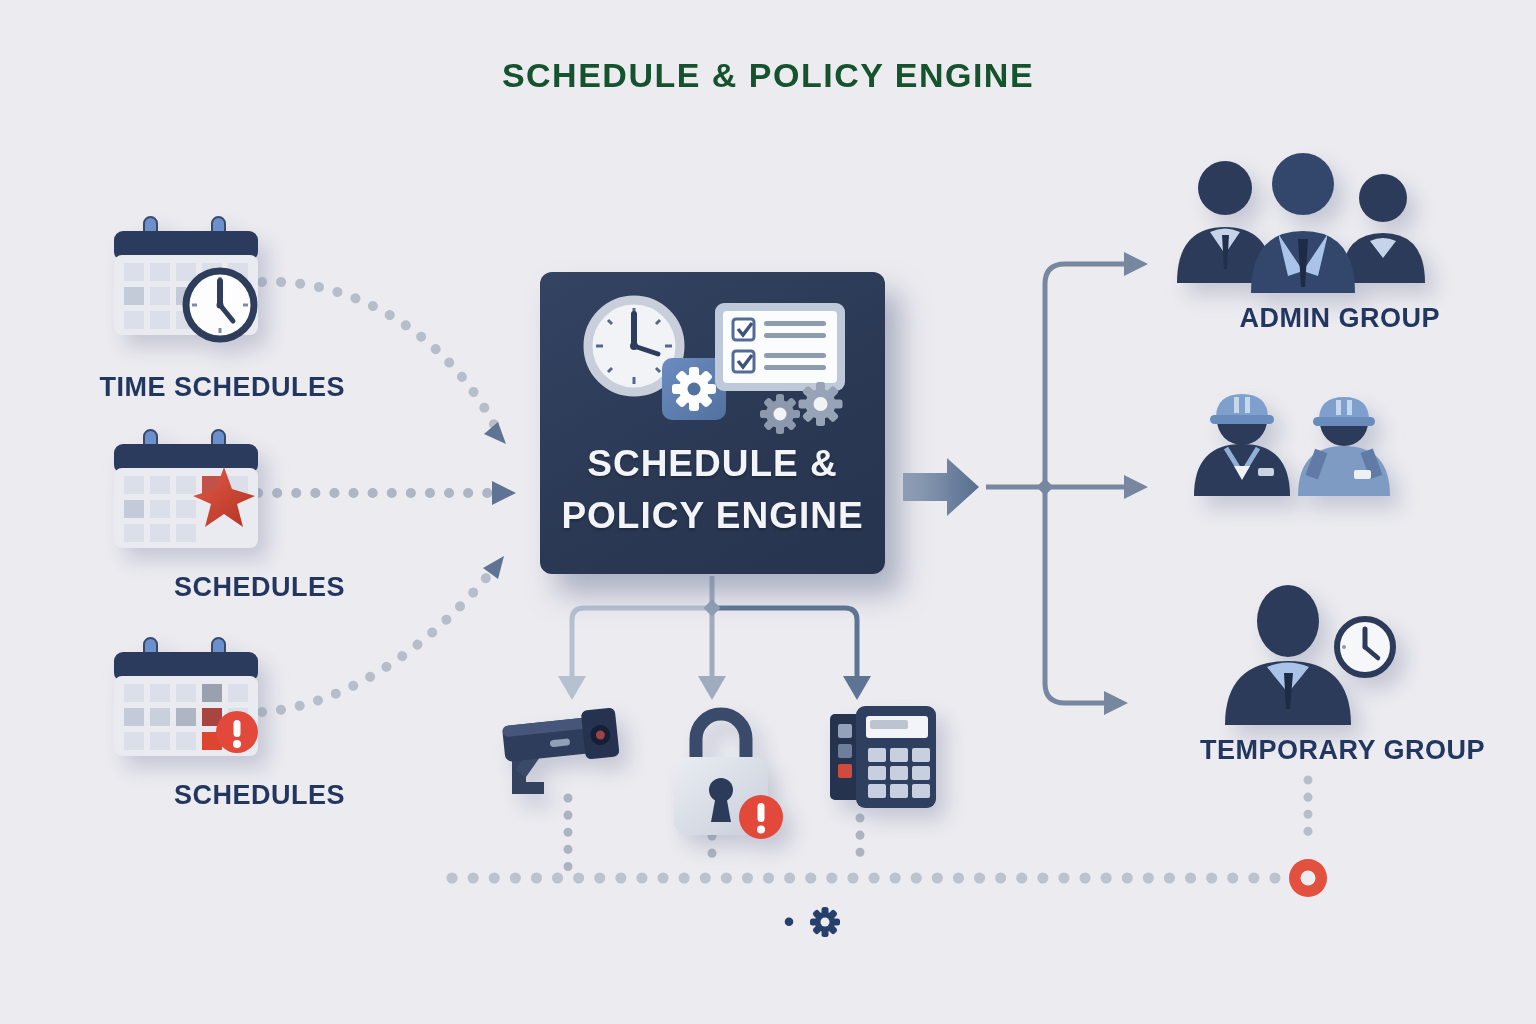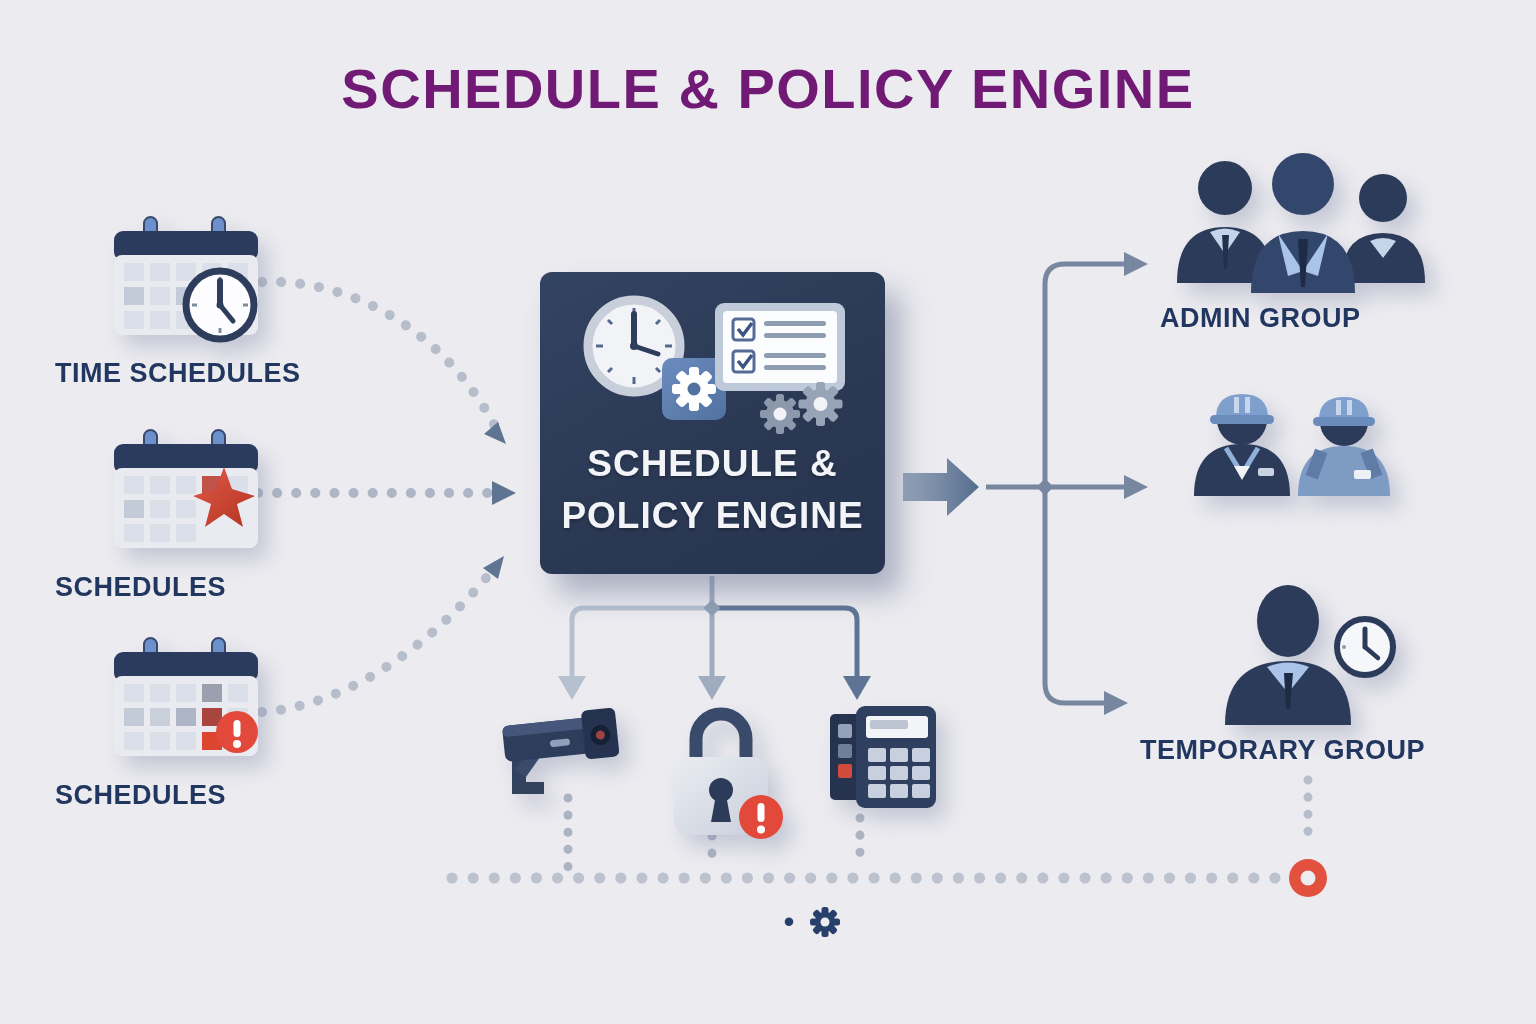--- a/index.html
+++ b/index.html
@@ -1,21 +1,21 @@
 <!DOCTYPE html>
 <html><head>
 <meta charset="utf-8">
 <style>
   html,body{margin:0;padding:0;}
   body{font-family:"Liberation Sans",sans-serif;background:#ECEBF0;}
   #stage{position:relative;width:1536px;height:1024px;background:#ECEBF0;overflow:hidden;}
   .abs{position:absolute;}
   .title{position:absolute;left:0;right:0;top:56px;text-align:center;
-         font-size:56px;font-weight:800;letter-spacing:1.5px;color:#701a75;}
-  .node-label{position:absolute;text-align:left;font-weight:700;
+         font-size:34px;font-weight:800;letter-spacing:1.5px;color:#14532d;}
+  .node-label{position:absolute;text-align:right;font-weight:700;
               font-size:27px;letter-spacing:.5px;color:#21375F;}
   .icon{filter:drop-shadow(10px 12px 10px rgba(124,134,162,.35));}
   #connectors{position:absolute;left:0;top:0;pointer-events:none;}
   .engine-box{position:absolute;left:540px;top:272px;width:345px;height:302px;
               border-radius:12px;background:linear-gradient(150deg,#334362 0%,#2A3853 60%,#263450 100%);
               box-shadow:16px 20px 28px rgba(110,122,152,.5);}
   .engine-text{position:absolute;left:0;right:0;top:166px;text-align:center;
                color:#F3F4F8;font-size:37px;font-weight:800;line-height:1.4;
                letter-spacing:1px;text-shadow:0 2px 3px rgba(0,0,0,.28);}
   .legend{position:absolute;left:0;right:0;top:905px;display:flex;justify-content:center;
@@ -112,21 +112,21 @@
         <path d="M120,113 v5"></path>
         <path d="M92,90 h5"></path>
         <path d="M143,90 h5"></path>
       </g>
     <g stroke="#2E3D5C" stroke-linecap="round" fill="none">
       <path d="M120,90 V66" stroke-width="6"></path>
         <path d="M120,90 l13,16" stroke-width="5"></path>
     </g>
     <circle cx="120" cy="90" r="3.5" fill="#2E3D5C"></circle>
   </svg>
-  <div class="node-label" style="left:55px;top:358px;width:290px">TIME SCHEDULES</div>
+  <div class="node-label" style="left:55px;top:372px;width:290px">TIME SCHEDULES</div>
 
   <svg class="abs icon" style="left:100px;top:428px" width="185" height="140" viewBox="0 0 185 140">
     <defs>
         <linearGradient id="starGrad" x1="0" y1="0" x2="1" y2="1">
       <stop offset="0" stop-color="#E25A47"></stop>
           <stop offset="1" stop-color="#B23323"></stop>
         </linearGradient>
       </defs>
     <rect x="44" y="2" width="13" height="28" rx="6.5" fill="#6B90CB" stroke="#39496B" stroke-width="2"></rect>
     <rect x="112" y="2" width="13" height="28" rx="6.5" fill="#6B90CB" stroke="#39496B" stroke-width="2"></rect>

